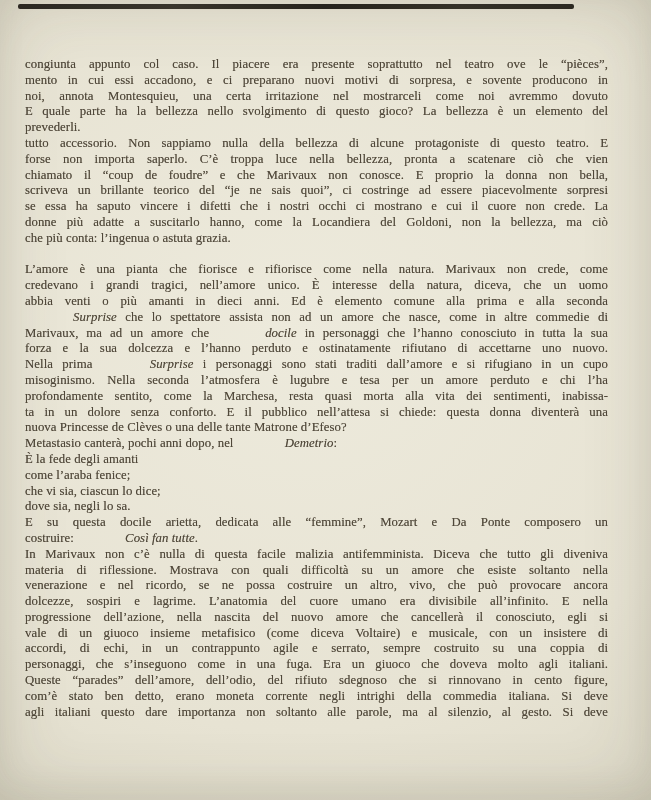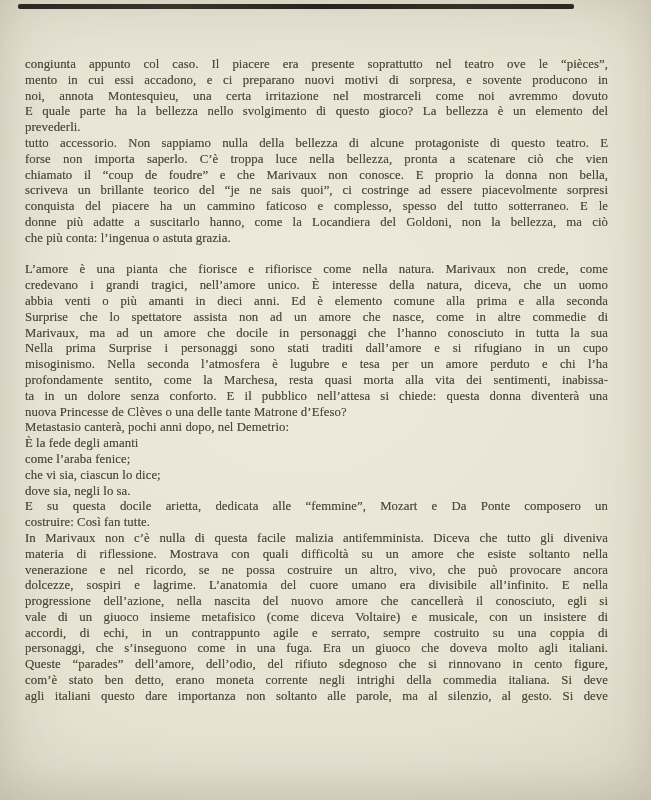--- a/index.html
+++ b/index.html
@@ -58,46 +58,49 @@
     text-align: justify;
     text-align-last: justify;
   }
   .line.end {
     text-align-last: left;
   }
   .line.blank {
     text-align-last: left;
   }
   .seg.it {
+    font-style: italic;
+    margin-left: 48px;
   }
 </style>
 </head>
 <body>
 
 <div class="photo">
   <div class="top-rule"></div>
   <div class="text-block">
       <div class="line"><span class="seg">congiunta appunto col caso. Il piacere era presente soprattutto nel teatro ove le “pièces”,</span></div>
       <div class="line"><span class="seg">mento in cui essi accadono, e ci preparano nuovi motivi di sorpresa, e sovente producono in</span></div>
       <div class="line"><span class="seg">noi, annota Montesquieu, una certa irritazione nel mostrarceli come noi avremmo dovuto</span></div>
       <div class="line"><span class="seg">E quale parte ha la bellezza nello svolgimento di questo gioco? La bellezza è un elemento del</span></div>
       <div class="line end"><span class="seg">prevederli.</span></div>
       <div class="line"><span class="seg">tutto accessorio. Non sappiamo nulla della bellezza di alcune protagoniste di questo teatro. E</span></div>
       <div class="line"><span class="seg">forse non importa saperlo. C’è troppa luce nella bellezza, pronta a scatenare ciò che vien</span></div>
       <div class="line"><span class="seg">chiamato il “coup de foudre” e che Marivaux non conosce. E proprio la donna non bella,</span></div>
       <div class="line"><span class="seg">scriveva un brillante teorico del “je ne sais quoi”, ci costringe ad essere piacevolmente sorpresi</span></div>
-      <div class="line"><span class="seg">conquista del piacere ha un cammino faticoso e complesso, spesso del tutto sotterraneo. E le</span></div>
+      <div class="line"><span class="seg">se essa ha saputo vincere i difetti che i nostri occhi ci mostrano e cui il cuore non crede. La</span></div>
       <div class="line"><span class="seg">donne più adatte a suscitarlo hanno, come la Locandiera del Goldoni, non la bellezza, ma ciò</span></div>
       <div class="line end"><span class="seg">che più conta: l’ingenua o astuta grazia.</span></div>
       <div class="line blank"></div>
       <div class="line"><span class="seg">L’amore è una pianta che fiorisce e rifiorisce come nella natura. Marivaux non crede, come</span></div>
       <div class="line"><span class="seg">credevano i grandi tragici, nell’amore unico. È interesse della natura, diceva, che un uomo</span></div>
       <div class="line"><span class="seg">abbia venti o più amanti in dieci anni. Ed è elemento comune alla prima e alla seconda</span></div>
       <div class="line"><span class="seg it">Surprise</span><span class="seg"> che lo spettatore assista non ad un amore che nasce, come in altre commedie di</span></div>
       <div class="line"><span class="seg">Marivaux, ma ad un amore che </span><span class="seg it">docile</span><span class="seg"> in personaggi che l’hanno conosciuto in tutta la sua</span></div>
+      <div class="line"><span class="seg">forza e la sua dolcezza e l’hanno perduto e ostinatamente rifiutano di accettarne uno nuovo.</span></div>
       <div class="line"><span class="seg">Nella prima </span><span class="seg it">Surprise</span><span class="seg"> i personaggi sono stati traditi dall’amore e si rifugiano in un cupo</span></div>
       <div class="line"><span class="seg">misoginismo. Nella seconda l’atmosfera è lugubre e tesa per un amore perduto e chi l’ha</span></div>
       <div class="line"><span class="seg">profondamente sentito, come la Marchesa, resta quasi morta alla vita dei sentimenti, inabissa-</span></div>
       <div class="line"><span class="seg">ta in un dolore senza conforto. E il pubblico nell’attesa si chiede: questa donna diventerà una</span></div>
       <div class="line end"><span class="seg">nuova Princesse de Clèves o una delle tante Matrone d’Efeso?</span></div>
       <div class="line end"><span class="seg">Metastasio canterà, pochi anni dopo, nel </span><span class="seg it">Demetrio</span><span class="seg">:</span></div>
       <div class="line end"><span class="seg">È la fede degli amanti</span></div>
       <div class="line end"><span class="seg">come l’araba fenice;</span></div>
       <div class="line end"><span class="seg">che vi sia, ciascun lo dice;</span></div>
       <div class="line end"><span class="seg">dove sia, negli lo sa.</span></div>

